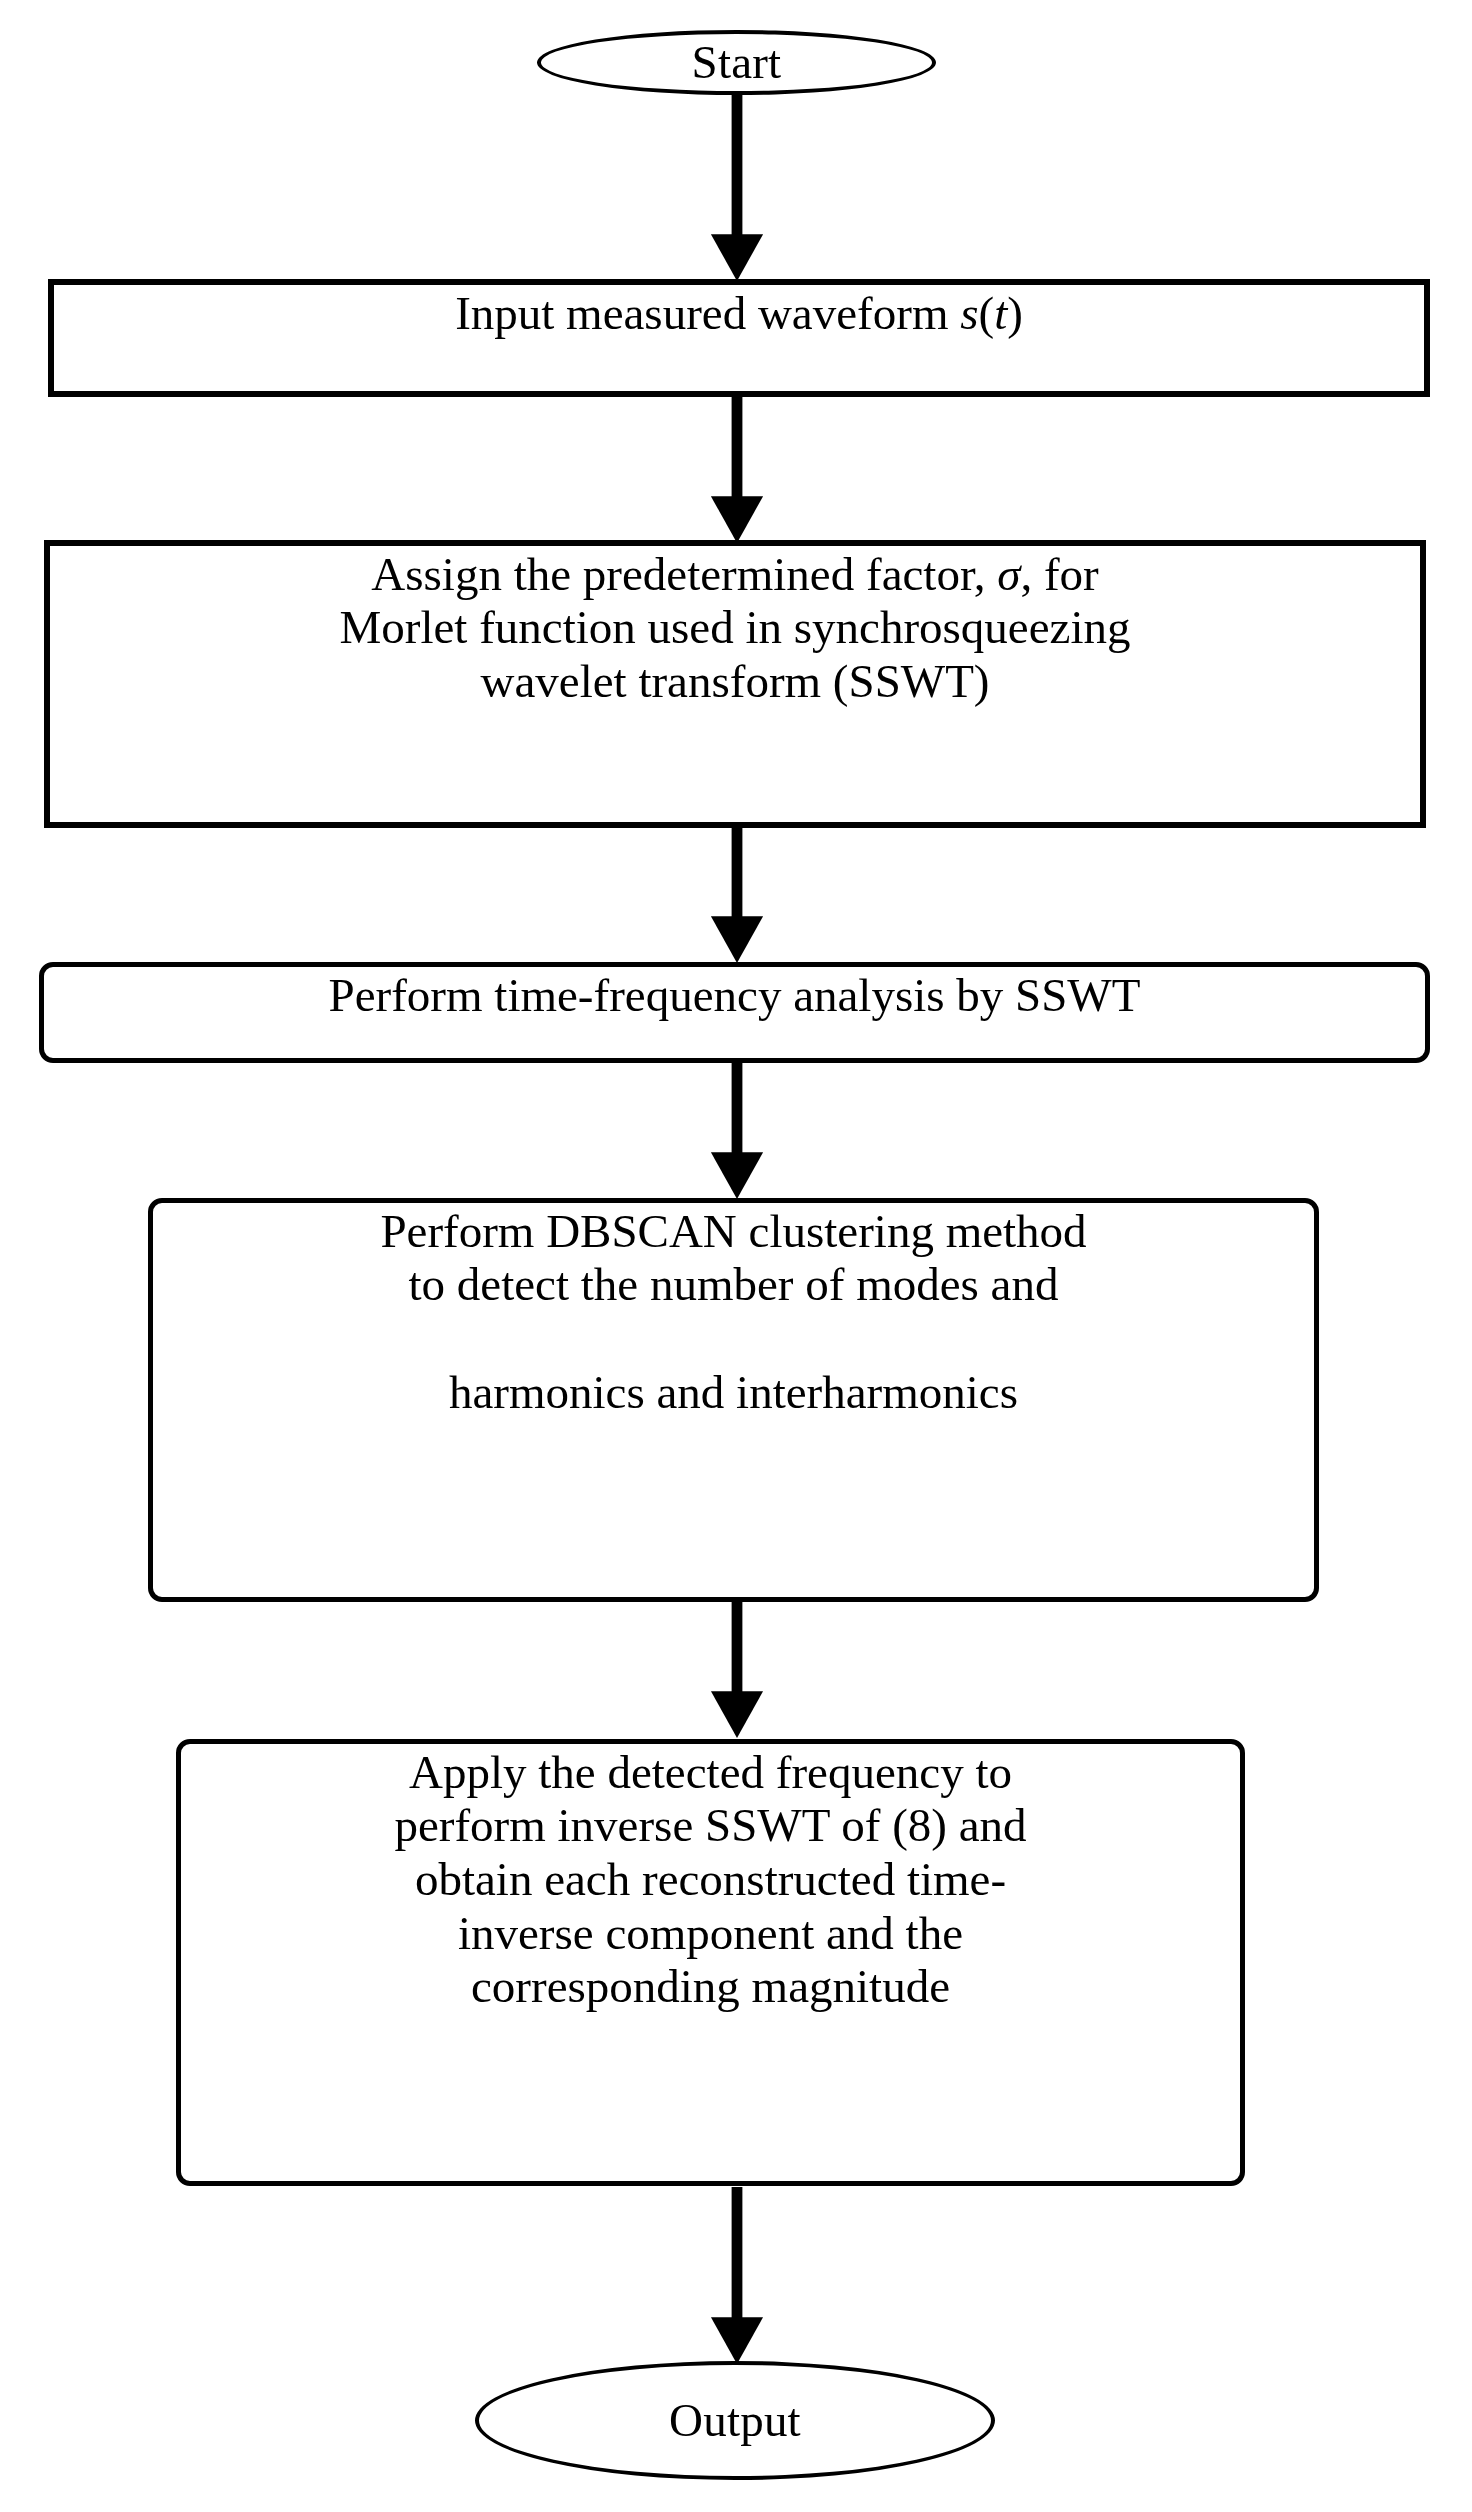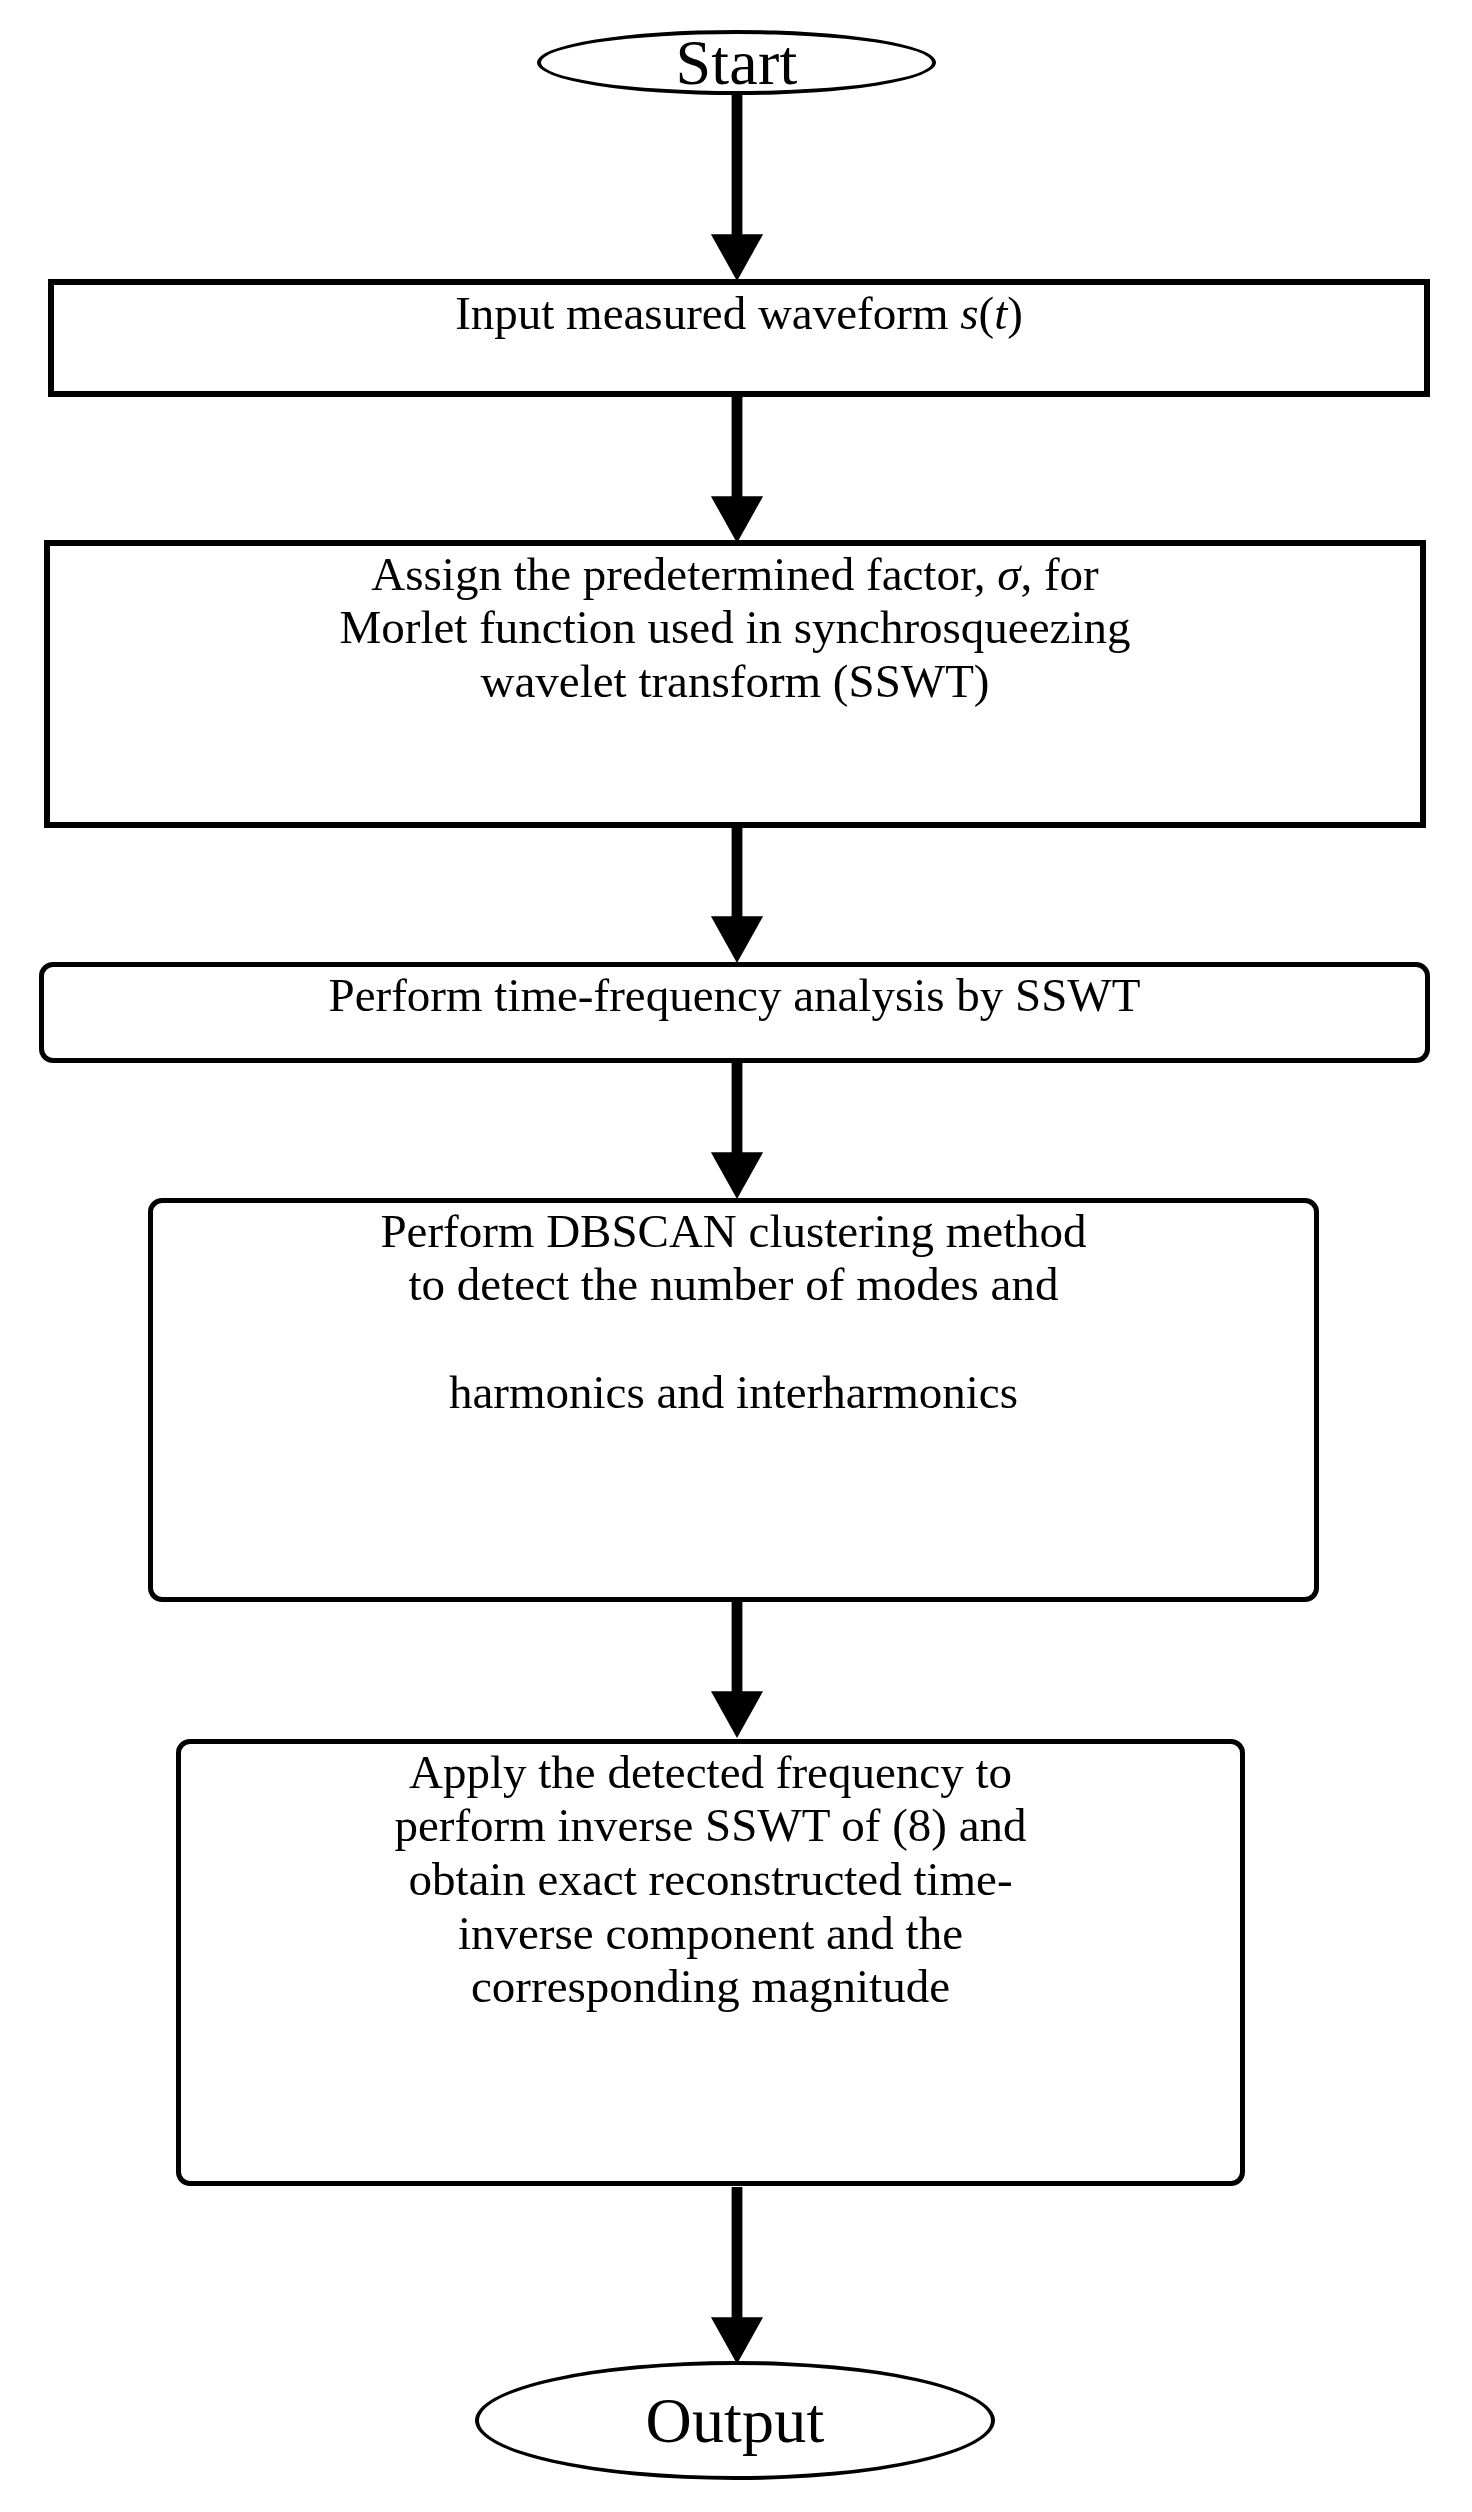--- a/index.html
+++ b/index.html
@@ -26,21 +26,21 @@
     box-sizing: border-box;
     border: 4.5px solid #000;
     border-radius: 50%;
     background: #fff;
     display: flex;
     align-items: center;
     justify-content: center;
     text-align: center;
   }
   .terminator .node-text {
-    font-size: 64px;
+    font-size: 47px;
     line-height: 1.05;
     letter-spacing: 0.2px;
     white-space: nowrap;
   }
 
   
   .process {
     position: absolute;
     box-sizing: border-box;
     border: 6.3px solid #000;
@@ -140,21 +140,21 @@
     <svg width="56" height="141" viewBox="0 0 62 157" aria-hidden="true">
       <rect x="25" y="0" width="12" height="108" fill="#000"></rect>
       <polygon points="2,105 60,105 31,157" fill="#000"></polygon>
     </svg>
   </div>
 
   <div class="process narrow-border" style="left:176px; top:1739px; width:1069px; height:447px;">
     <span class="node-text">
       <span>Apply the detected frequency to</span><br>
       <span>perform inverse SSWT of (8) and</span><br>
-      <span>obtain exact reconstructed time-</span><br>
+      <span>obtain each reconstructed time-</span><br>
       <span>inverse component and the</span><br>
       <span>corresponding magnitude</span>
     </span>
   </div>
 
   <div class="connector" style="left:709px; top:2187px; width:56px; height:177px;">
     <svg width="56" height="177" viewBox="0 0 62 197" aria-hidden="true">
       <rect x="25" y="0" width="12" height="148" fill="#000"></rect>
       <polygon points="2,145 60,145 31,197" fill="#000"></polygon>
     </svg>

